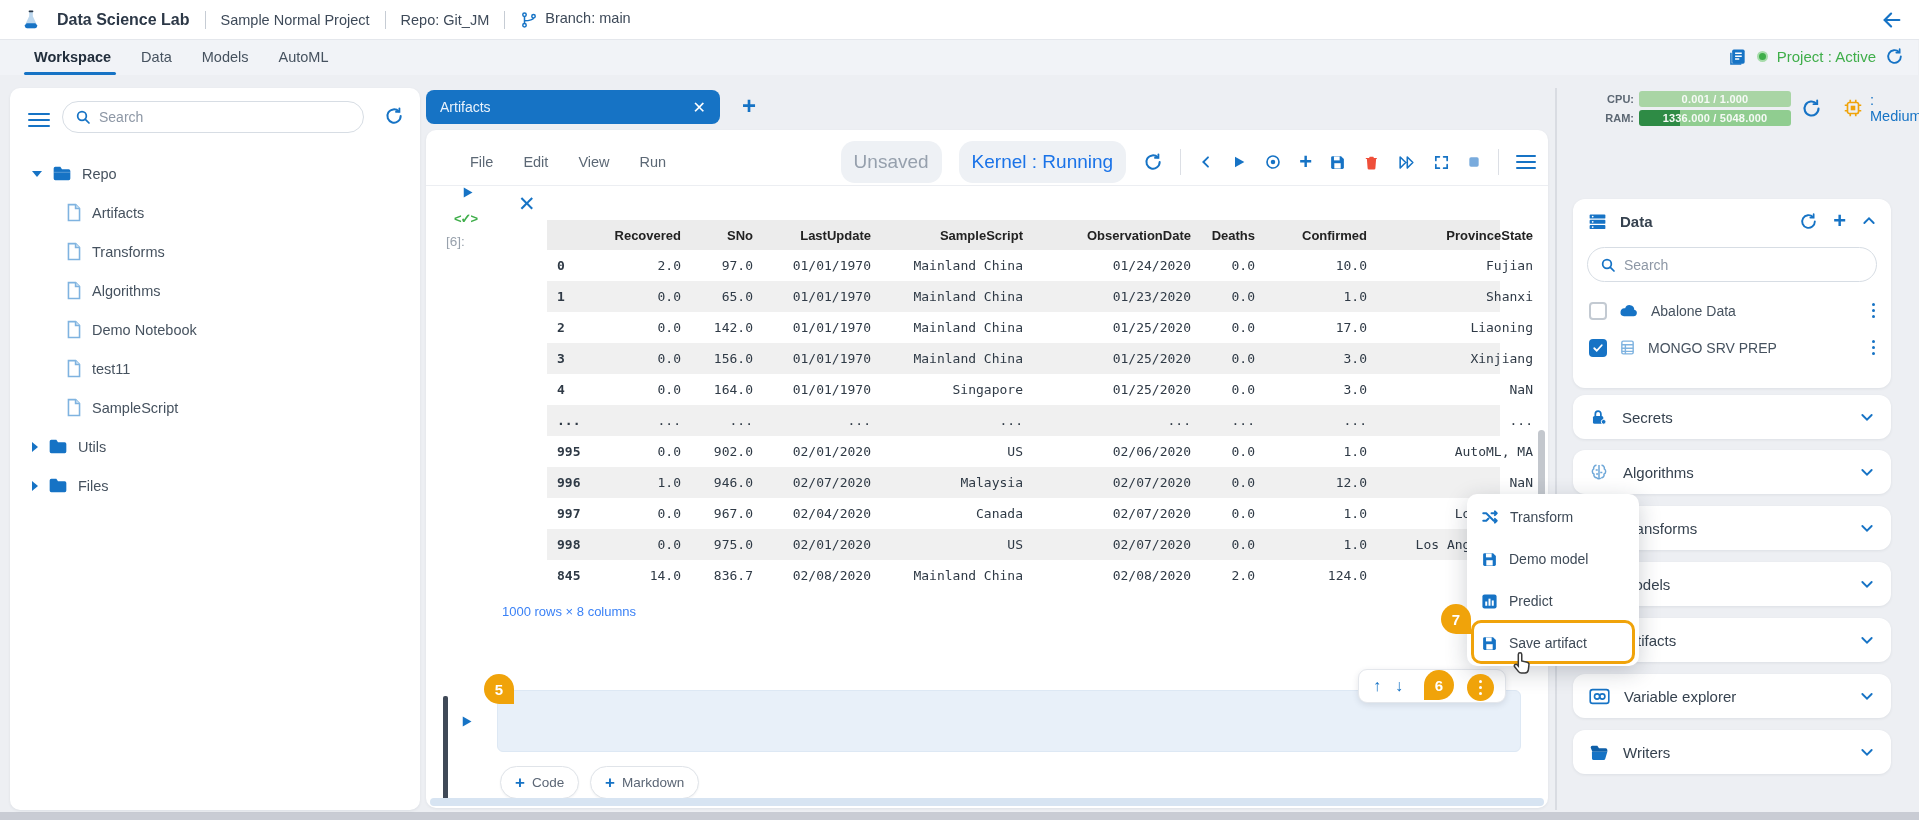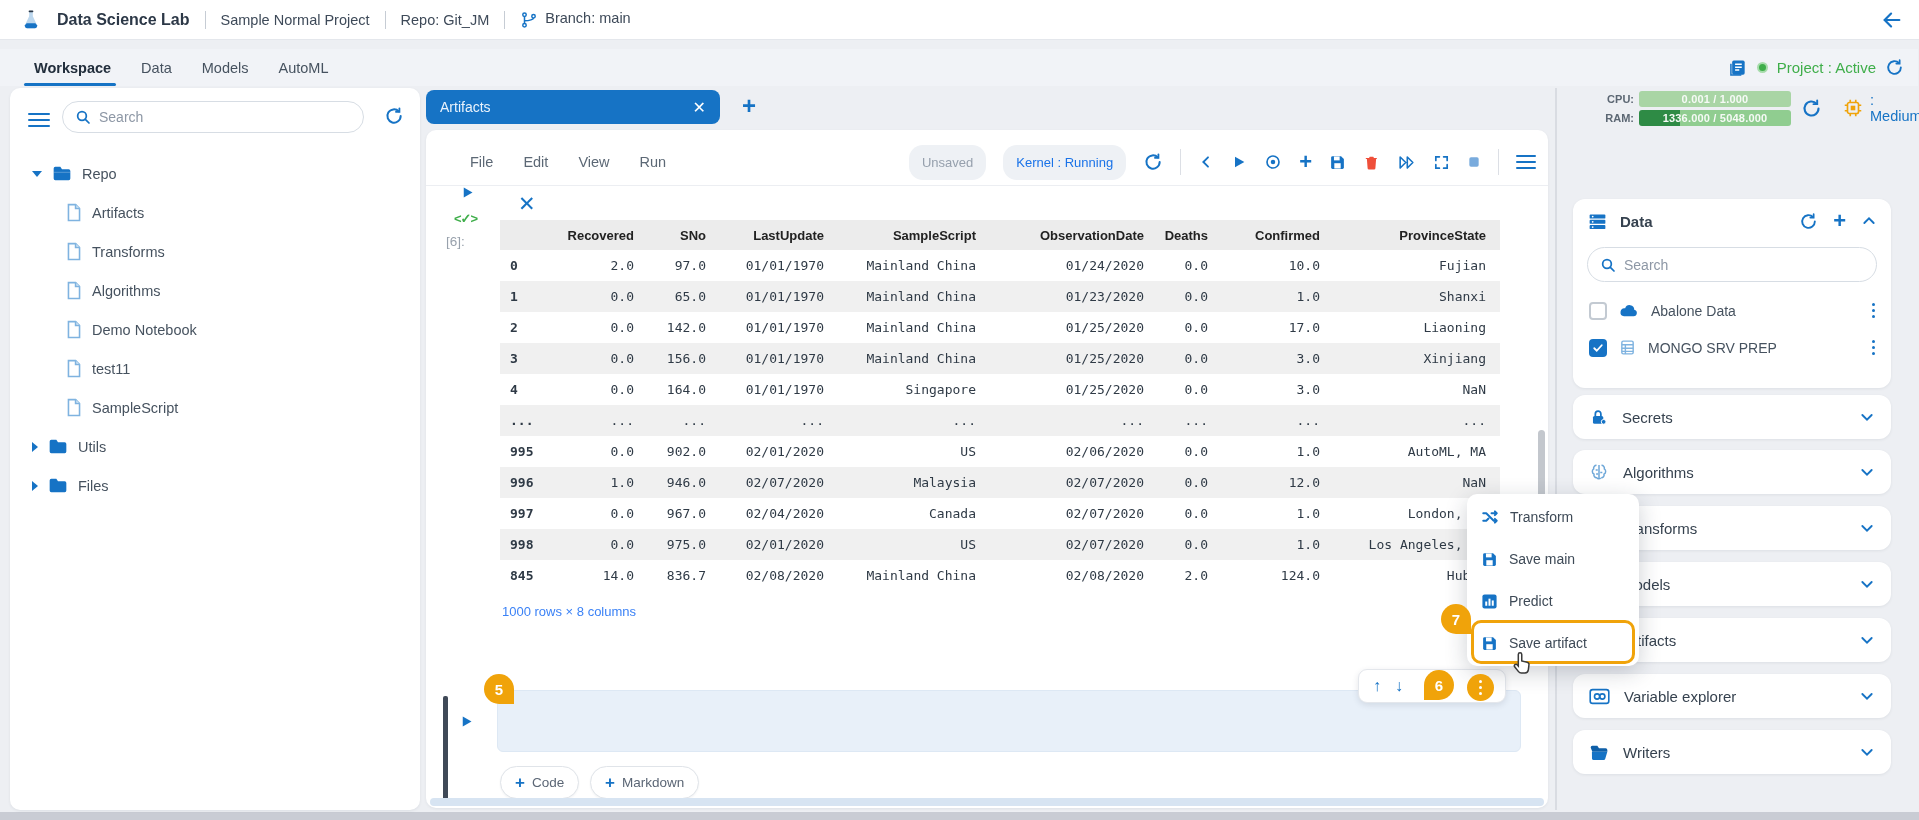--- a/index.html
+++ b/index.html
@@ -9,21 +9,21 @@
 
   
   .topbar { position:absolute; left:0; top:0; width:1919px; height:40px; background:#ffffff; border-bottom:1px solid #e4e7ec; display:flex; align-items:center; padding-left:20px; gap:15px; z-index:5; }
   .app-title { font-size:16px; font-weight:bold; color:#2c3847; }
   .tb-text { font-size:14.5px; color:#3e4a59; }
   .vsep { width:1px; height:18px; background:#c6ccd4; }
   .branch-wrap { display:flex; align-items:flex-start; gap:7px; }
   .back-arrow { position:absolute; right:16px; top:9px; }
 
   
-  .navrow { position:absolute; left:0; top:49px; width:1918px; height:37px; background:#f1f3f7; display:flex; align-items:center; padding-left:34px; gap:30px; }
+  .navrow { position:absolute; left:0; top:38px; width:1918px; height:37px; background:#f1f3f7; display:flex; align-items:center; padding-left:34px; gap:30px; }
   .nav-item { font-size:14.5px; color:#46525f; cursor:default; }
   .nav-item.active { color:#222e3c; font-weight:bold; }
   .nav-underline { position:absolute; left:24px; bottom:0; width:92px; height:3px; background:#1673c5; border-radius:2px; }
   .nav-right { position:absolute; right:14px; top:0; height:37px; display:flex; align-items:center; gap:9px; }
   .green-dot { width:11px; height:11px; border-radius:50%; background:#3fae4a; border:2px solid #a7dcab; }
   .proj-active { font-size:15px; color:#3fae4a; }
 
   
   .left-panel { position:absolute; left:10px; top:88px; width:410px; height:722px; background:#fff; border-radius:10px; box-shadow:0 1px 3px rgba(40,50,70,.08); z-index:2; }
   .lp-head { position:relative; height:58px; }
@@ -58,33 +58,33 @@
   .bar.ram { background:linear-gradient(to right,#2e8b45 0 27%,#90cd90 27%); }
   .res-refresh { margin-left:10px; }
   .res-sep { width:1px; height:30px; background:#cfd4db; margin:0 10px; }
   .medium-label { font-size:14.5px; color:#1673c5; margin-left:6px; }
 
   
   .main-panel { position:absolute; left:426px; top:130px; width:1122px; height:678px; background:#fff; border-radius:10px; box-shadow:0 1px 3px rgba(40,50,70,.07); z-index:2; }
   .menu-row { position:absolute; left:0; top:8px; width:100%; height:48px; border-bottom:1px solid #eceef2; display:flex; align-items:center; padding-left:44px; gap:30px; }
   .menu-item { font-size:14.5px; color:#5c6875; }
   .menu-right { position:absolute; right:12px; top:0; height:48px; display:flex; align-items:center; gap:17px; }
-  .pill { background:#eef1f5; border-radius:14px; padding:10px 13px; font-size:13px; }
+  .pill { background:#eef1f5; border-radius:14px; padding:10px 13px; font-size:19px; }
   .pill.unsaved { color:#96a0ad; }
   .pill.kernel { color:#1a73e8; }
   .tool-sep { width:1px; height:26px; background:#dcdfe5; }
 
   
   .gutter-play { position:absolute; left:34px; top:55px; }
   .run-check { position:absolute; left:28px; top:81px; color:#3fae4a; font-size:13px; font-weight:bold; letter-spacing:-1px; }
   .exec-count { position:absolute; left:20px; top:104px; color:#98a1ac; font-size:13.5px; }
   .clear-x { position:absolute; left:92px; top:62px; color:#1673c5; font-size:21px; }
 
   .tbl { position:absolute; left:74px; top:90px; width:1000px; font-family:"DejaVu Sans Mono", monospace; font-size:13px; color:#2f3a46; }
-  .tr { display:grid; grid-template-columns:56px 92px 72px 118px 152px 168px 64px 112px 166px; height:31px; align-items:center; }
+  .tr { display:grid; grid-template-columns:56px 92px 72px 118px 152px 168px 64px 112px 166px; height:31px; align-items:center;margin-left:47px; }
   .tr.head { height:30px; background:#ececec; font-family:"Liberation Sans",sans-serif; font-weight:bold; font-size:13px; color:#222; }
   .tr.odd { background:#f0f0f0; }
   .td { text-align:right; padding-right:14px; white-space:nowrap; overflow:hidden; }
   .td.idx { text-align:left; padding-left:10px; font-weight:bold; }
   .tbl-summary { position:absolute; left:76px; top:474px; font-size:13px; color:#3b82f6; }
   .v-thumb { position:absolute; right:3px; top:300px; width:7px; height:120px; background:#c3c7cd; border-radius:4px; }
 
   
   .cell2-bar { position:absolute; left:17px; top:566px; width:5px; height:110px; background:#3f4957; border-radius:2px; }
   .cell2-play { position:absolute; left:33px; top:584px; }
@@ -790,21 +790,21 @@
     <span>Transform</span>
   </div>
   <div class="ctx-item">
     <span>
       <svg width="17" height="17" viewBox="0 0 24 24">
           <path d="M3 5a2 2 0 0 1 2-2h12l4 4v12a2 2 0 0 1-2 2H5a2 2 0 0 1-2-2z" fill="#1673c5"></path>
           <rect x="7" y="3.5" width="8" height="5.5" fill="#fff"></rect>
           <rect x="7.5" y="13" width="9" height="7.5" fill="#fff"></rect>
         </svg>
     </span>
-    <span>Save main</span>
+    <span>Demo model</span>
   </div>
   <div class="ctx-item">
     <span>
       <svg width="17" height="17" viewBox="0 0 24 24">
           <rect x="2" y="2" width="20" height="20" rx="3" fill="#1673c5"></rect>
           <rect x="6" y="12" width="2.8" height="6" fill="#fff"></rect>
           <rect x="10.6" y="8" width="2.8" height="10" fill="#fff"></rect>
           <rect x="15.2" y="10.5" width="2.8" height="7.5" fill="#fff"></rect>
         </svg>
     </span>

